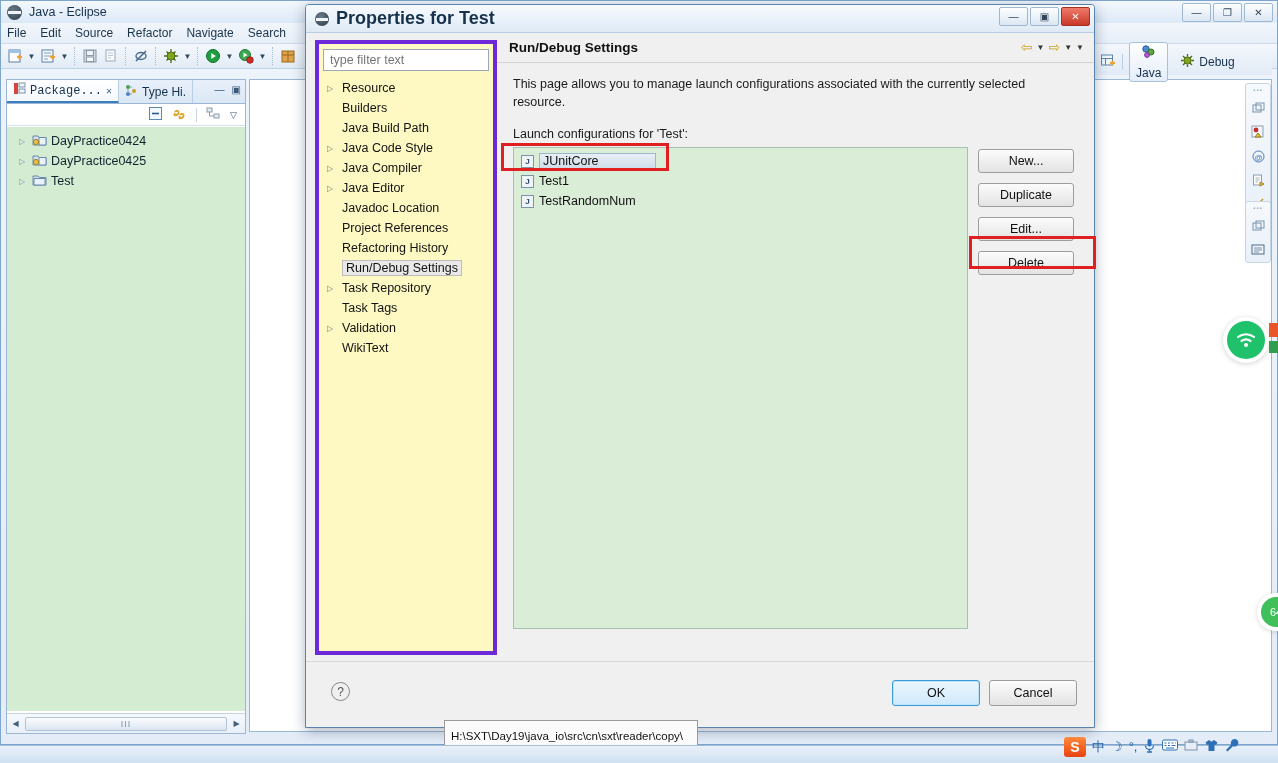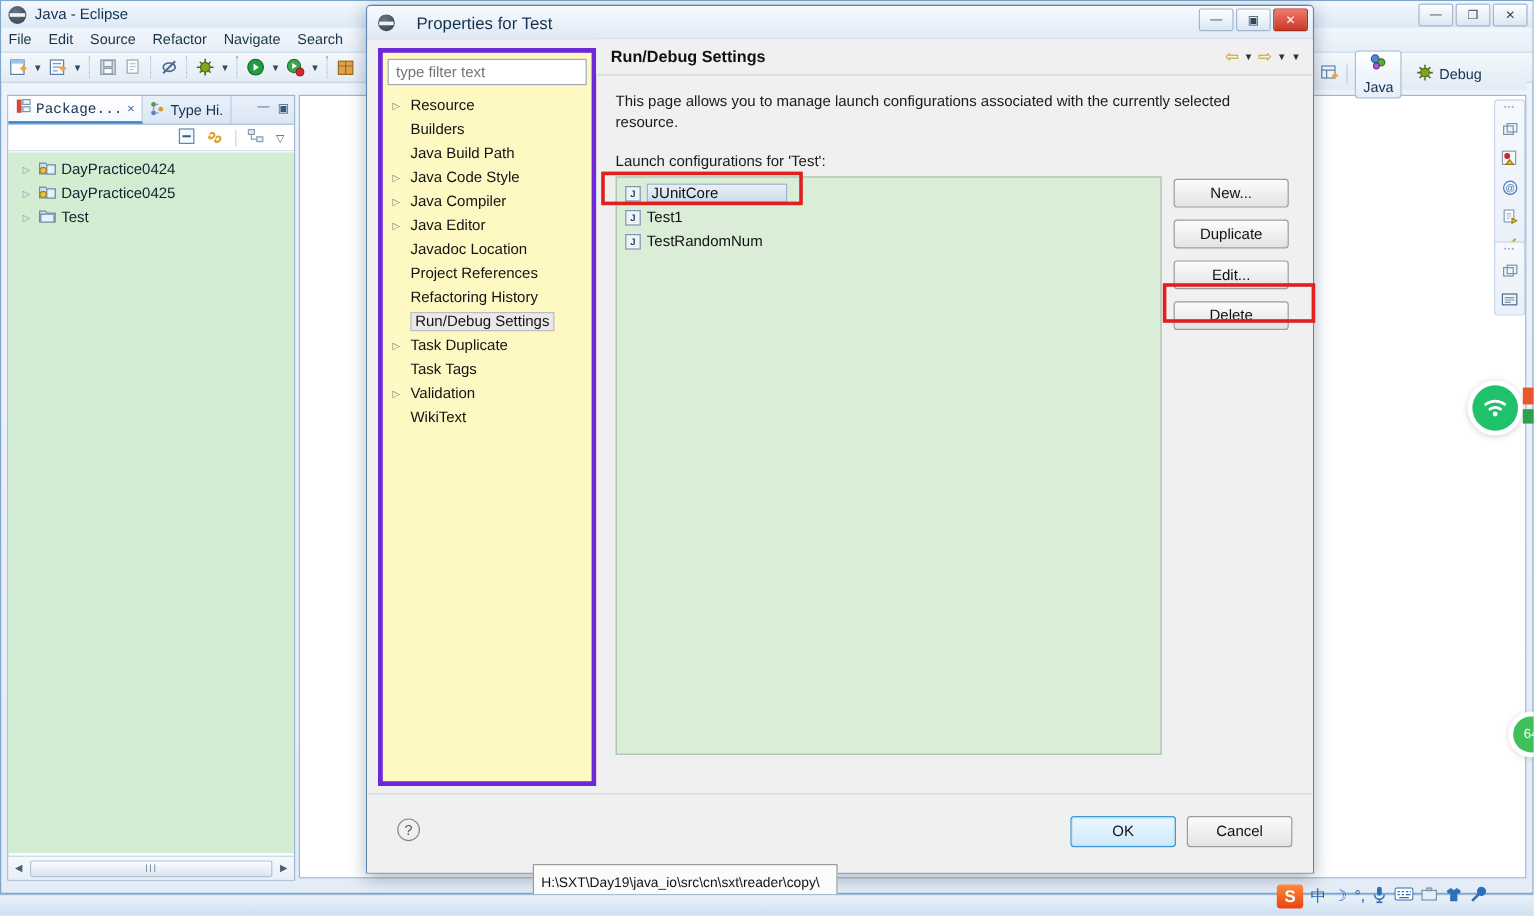--- a/index.html
+++ b/index.html
@@ -170,21 +170,21 @@
     box-shadow: 0 3px 14px rgba(20,40,70,.35);
   }
   .dlg-title {
     height: 28px;
     background: linear-gradient(#f6fafe, #dfeaf6);
     border-bottom: 1px solid #b7cde2;
     display: flex; align-items: center; padding-left: 9px;
     border-radius: 3px 3px 0 0;
     position: relative;
   }
-  .dlg-title-text { font-size: 14px; color: #15314c; margin-left: 18px; font-weight: normal; }
+  .dlg-title-text { font-size: 18px; color: #15314c; margin-left: 7px; font-weight: bold; }
   .dlg-body {
     position: absolute; left: 0; right: 0; top: 28px; bottom: 0;
     background: #f0f0f0;
   }
   .dlg-left {
     position: absolute; left: 9px; top: 7px; width: 182px; bottom: 72px;
     background: #fef9c3; border: 4px solid #6d28d9;
     padding: 5px 4px 0 4px;
   }
   .filter-input {
@@ -653,21 +653,21 @@
           <div class="ptree-row">
             <span class="ptw"></span>
             <span class="plabel">Refactoring History</span>
           </div>
           <div class="ptree-row selected">
             <span class="ptw"></span>
             <span class="plabel">Run/Debug Settings</span>
           </div>
           <div class="ptree-row">
             <span class="ptw">▷</span>
-            <span class="plabel">Task Duplicate</span>
+            <span class="plabel">Task Repository</span>
           </div>
           <div class="ptree-row">
             <span class="ptw"></span>
             <span class="plabel">Task Tags</span>
           </div>
           <div class="ptree-row">
             <span class="ptw">▷</span>
             <span class="plabel">Validation</span>
           </div>
           <div class="ptree-row">

